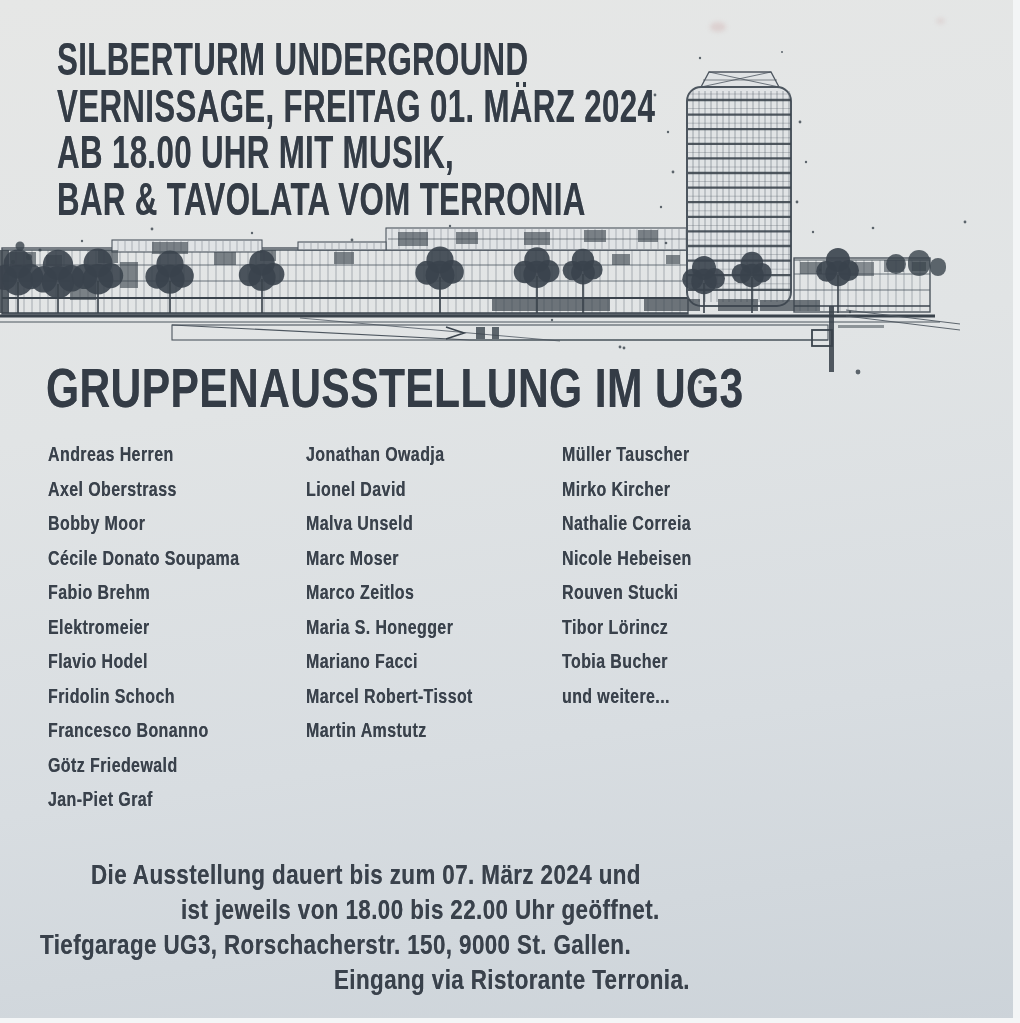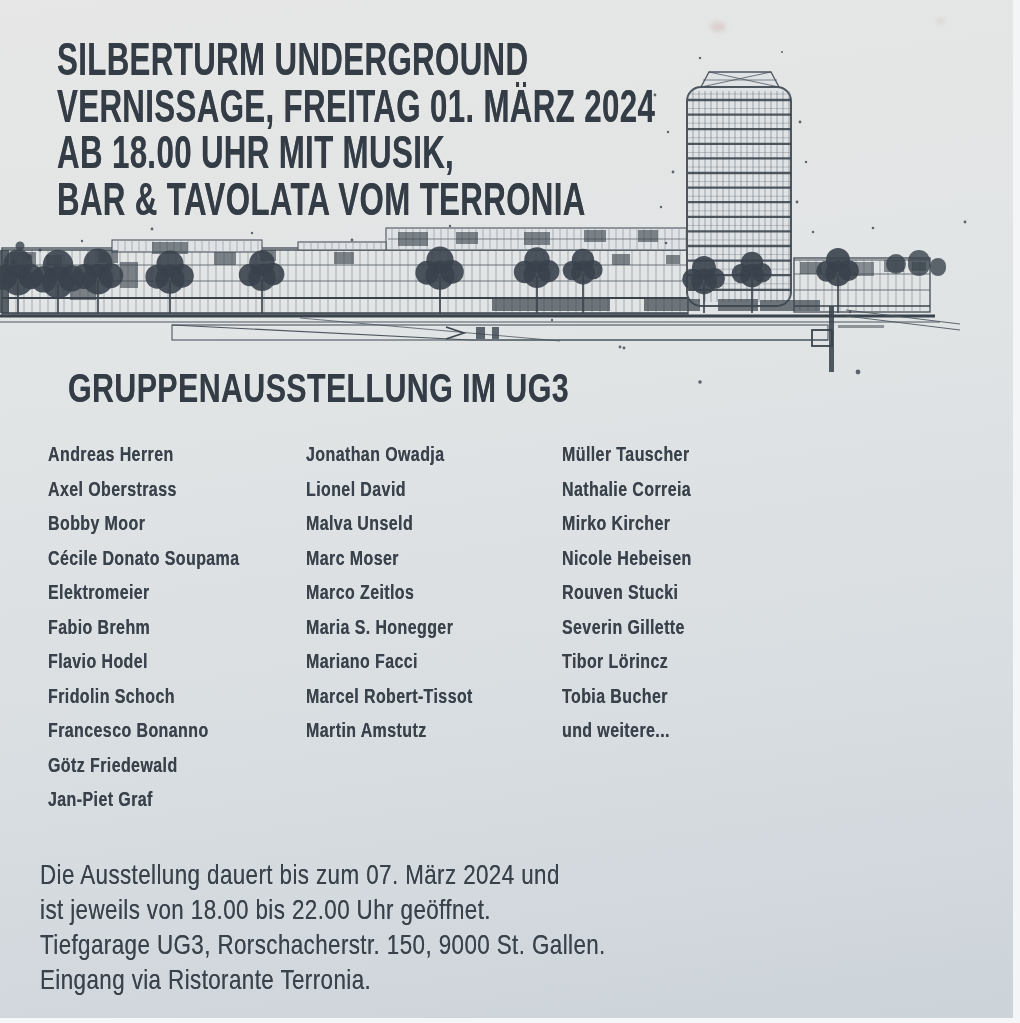--- a/index.html
+++ b/index.html
@@ -7,28 +7,28 @@
     width:1020px;height:1023px;position:relative;overflow:hidden;
     background:linear-gradient(172deg,#e6e7e6 0%,#e1e4e5 38%,#d8dde1 70%,#ccd3d9 100%);
     font-family:"Liberation Sans",sans-serif;color:#39414b;
   }
   .poster{position:absolute;inset:0;border-radius:11px;}
   .cond{display:inline-block;transform-origin:0 50%;white-space:nowrap;letter-spacing:.5px;
         text-shadow:0 0 .7px rgba(52,60,70,.65);}
   .header{position:absolute;left:57px;top:36px;}
   .header .line{line-height:46.5px;font-size:46px;font-weight:700;color:#343c46;}
   .header .cond{transform:scaleX(.68);}
-  .title-wrap{position:absolute;left:46px;top:366px;font-size:40px;font-weight:700;line-height:44px;color:#343c46;margin-left:22px;}
+  .title-wrap{position:absolute;left:46px;top:366px;font-size:56px;font-weight:700;line-height:44px;color:#343c46;}
   .title-wrap .cond{transform:scaleX(.76);}
   .cols{position:absolute;left:48px;top:437px;display:flex;}
   .col1{width:258px;}.col2{width:256px;}.col3{width:300px;}
   .cols .line{line-height:34.5px;font-size:20px;font-weight:700;}
   .cols .cond{transform:scaleX(.8);}
   .footer{position:absolute;left:40px;top:857px;}
-  .footer .line{line-height:35px;font-size:28px;font-weight:400;}
+  .footer .line{line-height:35px;font-size:28px;font-weight:700;text-align:right;}
   .footer .cond{transform:scaleX(.8);}
   #skyline{position:absolute;left:0;top:0;}
   .edge-right{position:absolute;right:0;top:0;width:7px;height:100%;background:#f3f5f6;}
   .edge-bottom{position:absolute;left:0;bottom:0;width:100%;height:5px;background:#f4f6f7;}
   .smudge{position:absolute;border-radius:50%;filter:blur(2px);}
   .smudge-a{left:710px;top:22px;width:16px;height:10px;background:rgba(203,158,158,.30);}
   .smudge-b{left:936px;top:18px;width:9px;height:6px;background:rgba(203,168,168,.25);}
 </style>
 </head>
 <body>
@@ -416,46 +416,45 @@
   <div class="title-wrap">
     <span class="cond">GRUPPENAUSSTELLUNG IM UG3</span>
   </div>
 
   <div class="cols">
     <div class="col1">
         <div class="line"><span class="cond">Andreas Herren</span></div>
         <div class="line"><span class="cond">Axel Oberstrass</span></div>
         <div class="line"><span class="cond">Bobby Moor</span></div>
         <div class="line"><span class="cond">Cécile Donato Soupama</span></div>
+        <div class="line"><span class="cond">Fabio Brehm</span></div>
         <div class="line"><span class="cond">Elektromeier</span></div>
-        <div class="line"><span class="cond">Fabio Brehm</span></div>
         <div class="line"><span class="cond">Flavio Hodel</span></div>
         <div class="line"><span class="cond">Fridolin Schoch</span></div>
         <div class="line"><span class="cond">Francesco Bonanno</span></div>
         <div class="line"><span class="cond">Götz Friedewald</span></div>
         <div class="line"><span class="cond">Jan-Piet Graf</span></div>
       </div>
     <div class="col2">
         <div class="line"><span class="cond">Jonathan Owadja</span></div>
         <div class="line"><span class="cond">Lionel David</span></div>
         <div class="line"><span class="cond">Malva Unseld</span></div>
         <div class="line"><span class="cond">Marc Moser</span></div>
         <div class="line"><span class="cond">Marco Zeitlos</span></div>
         <div class="line"><span class="cond">Maria S. Honegger</span></div>
         <div class="line"><span class="cond">Mariano Facci</span></div>
         <div class="line"><span class="cond">Marcel Robert-Tissot</span></div>
         <div class="line"><span class="cond">Martin Amstutz</span></div>
       </div>
     <div class="col3">
         <div class="line"><span class="cond">Müller Tauscher</span></div>
+        <div class="line"><span class="cond">Mirko Kircher</span></div>
         <div class="line"><span class="cond">Nathalie Correia</span></div>
-        <div class="line"><span class="cond">Mirko Kircher</span></div>
         <div class="line"><span class="cond">Nicole Hebeisen</span></div>
         <div class="line"><span class="cond">Rouven Stucki</span></div>
-        <div class="line"><span class="cond">Severin Gillette</span></div>
         <div class="line"><span class="cond">Tibor Lörincz</span></div>
         <div class="line"><span class="cond">Tobia Bucher</span></div>
         <div class="line"><span class="cond">und weitere...</span></div>
       </div>
   </div>
 
   <div class="footer">
       <div class="line"><span class="cond">Die Ausstellung dauert bis zum 07. März 2024 und</span></div>
       <div class="line"><span class="cond">ist jeweils von 18.00 bis 22.00 Uhr geöffnet.</span></div>
       <div class="line"><span class="cond">Tiefgarage UG3, Rorschacherstr. 150, 9000 St. Gallen.</span></div>

